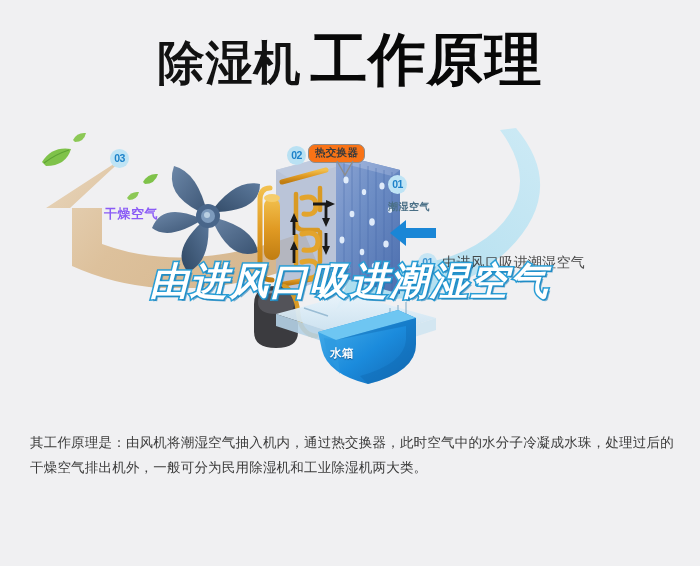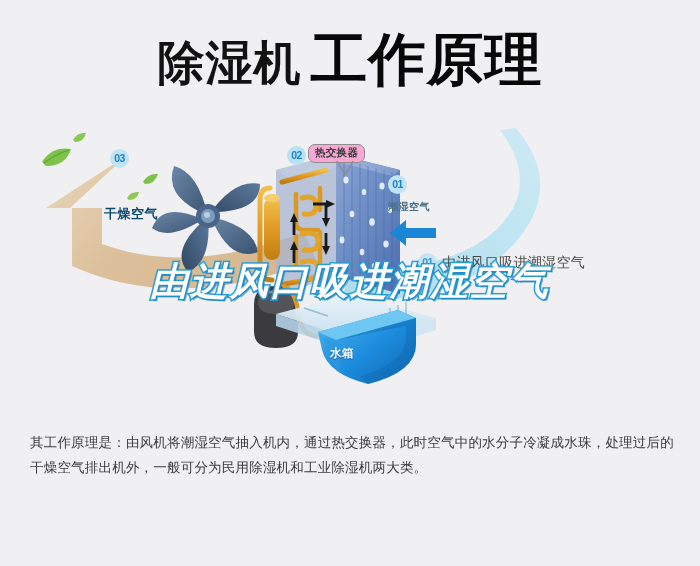--- a/index.html
+++ b/index.html
@@ -35,42 +35,42 @@
   
   .tan-arrow{position:absolute;left:28px;top:30px;width:290px;height:140px;}
   .humid-arrow{position:absolute;left:330px;top:6px;width:290px;height:190px;}
 
   
   .dia-label{
     position:absolute;font-size:12.5px;font-weight:700;
     font-family:"Liberation Sans","DejaVu Sans",sans-serif;
     white-space:nowrap;letter-spacing:.5px;
   }
-  .lbl-dry{left:104px;top:87px;color:#0c4a6e;font-size:13px;}
+  .lbl-dry{left:104px;top:87px;color:#8b5cf6;font-size:13px;}
   .lbl-humid{left:388px;top:82px;color:#4a6f86;font-size:10px;font-family:Liberation Serif, serif;}
   .lbl-tank{left:330px;top:228px;color:#ffffff;font-size:11.5px;
             text-shadow:0 1px 1px rgba(0,40,90,.55);}
 
   
   .badge{
     position:absolute;width:19px;height:19px;border-radius:50%;
     background:#bfe4f5;color:#1d82c9;
     font-size:10.5px;font-weight:700;line-height:19px;text-align:center;
     font-family:"Liberation Sans","DejaVu Sans",sans-serif;
     letter-spacing:-.5px;
   }
   .badge-03d{left:110px;top:31px;}
   .badge-01d{left:388px;top:57px;}
   .badge-02d{left:287px;top:28px;background:#b9e1f3;}
 
   
   .callout{
     position:absolute;left:308px;top:26px;
     border:1.4px solid #8d8d8d;border-radius:7px;
-    background:#f9a8d4;padding:1px 6px 2px 6px;
+    background:#f97316;padding:1px 6px 2px 6px;
     font-size:10.5px;color:#3b3b3b;font-weight:700;
     white-space:nowrap;letter-spacing:.3px;
     font-family:"Liberation Sans","DejaVu Sans",sans-serif;
   }
   .callout-tail{
     position:absolute;left:336px;top:42px;width:18px;height:17px;
   }
 
   
   .machine{position:absolute;left:240px;top:18px;width:210px;height:250px;}

